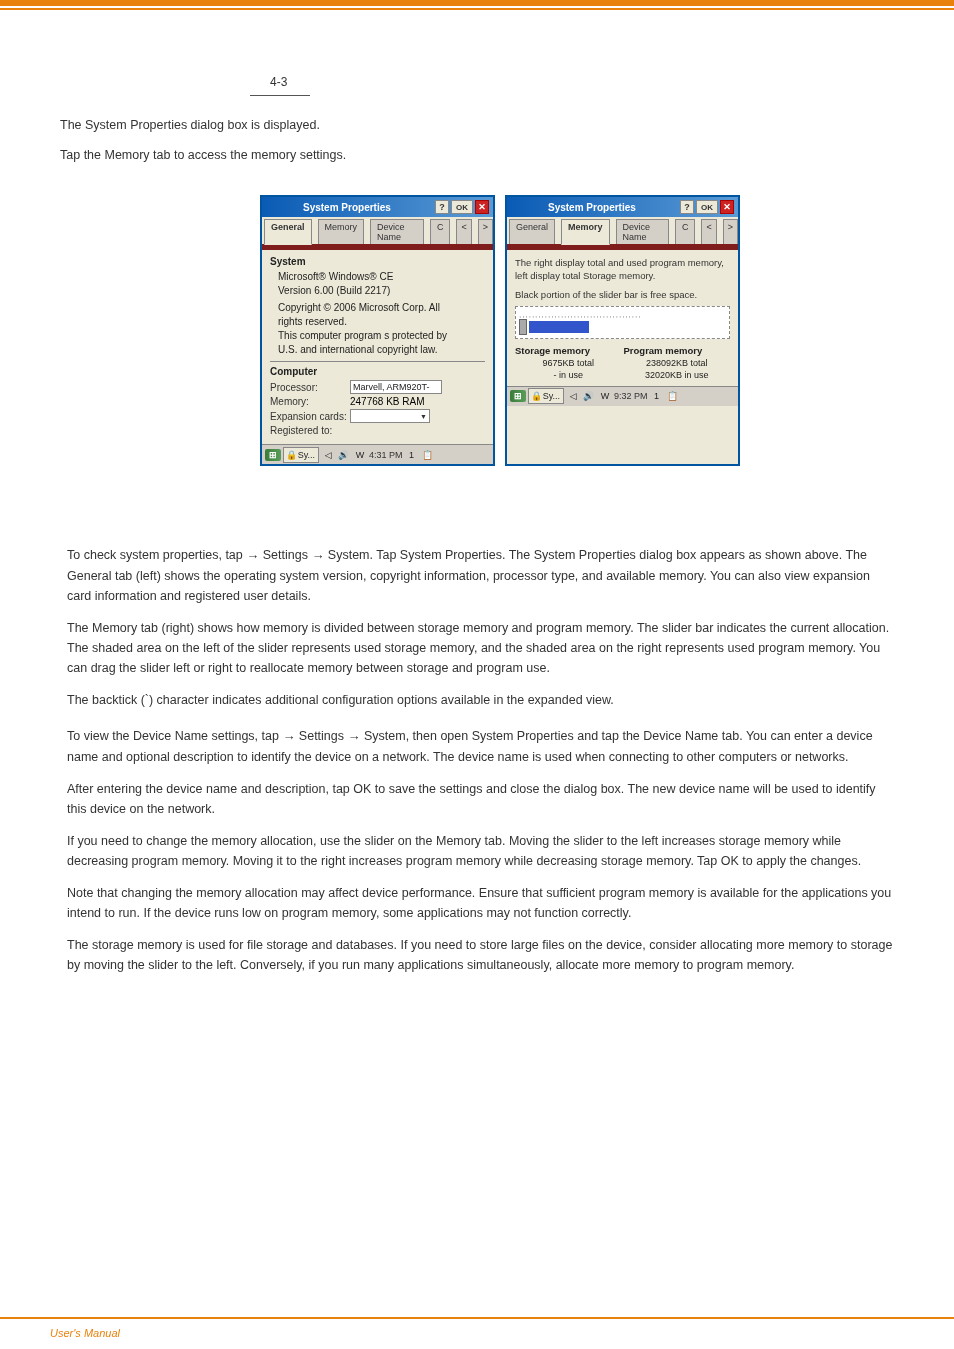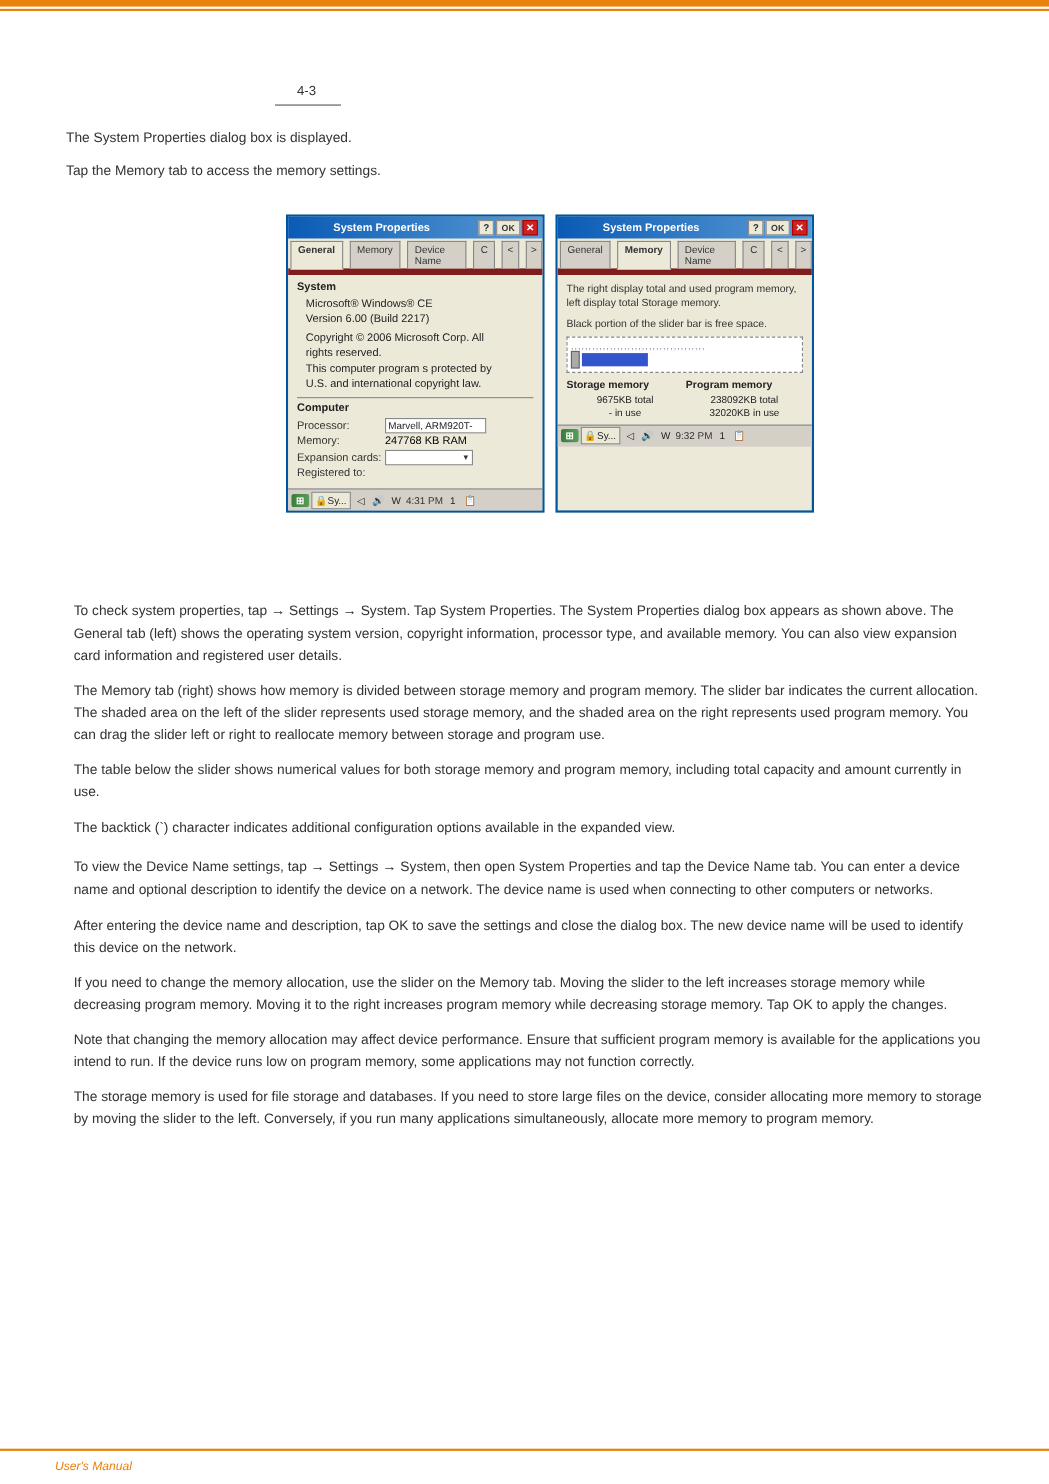--- a/index.html
+++ b/index.html
@@ -493,23 +493,20 @@
 
 <div style="position:absolute; top:545px; left:52px; right:60px;margin-left:15px;">
   <p class="body-text">
     To check system properties, tap <span class="arrow-symbol">→</span> Settings <span class="arrow-symbol">→</span> System. Tap System Properties. The System Properties dialog box appears as shown above. The General tab (left) shows the operating system version, copyright information, processor type, and available memory. You can also view expansion card information and registered user details.
   </p>
 
   <p class="body-text" style="margin-top:12px;">
     The Memory tab (right) shows how memory is divided between storage memory and program memory. The slider bar indicates the current allocation. The shaded area on the left of the slider represents used storage memory, and the shaded area on the right represents used program memory. You can drag the slider left or right to reallocate memory between storage and program use.
   </p>
 
-  <p class="body-text" style="margin-top:12px;">
-    The table below the slider shows numerical values for both storage memory and program memory, including total capacity and amount currently in use.
-  </p>
 
   <p class="body-text" style="margin-top:12px;">
     The backtick (`) character indicates additional configuration options available in the expanded view.
   </p>
 
   <p class="body-text" style="margin-top:16px;">
     To view the Device Name settings, tap <span class="arrow-symbol">→</span> Settings <span class="arrow-symbol">→</span> System, then open System Properties and tap the Device Name tab. You can enter a device name and optional description to identify the device on a network. The device name is used when connecting to other computers or networks.
   </p>
 
   <p class="body-text" style="margin-top:12px;">

